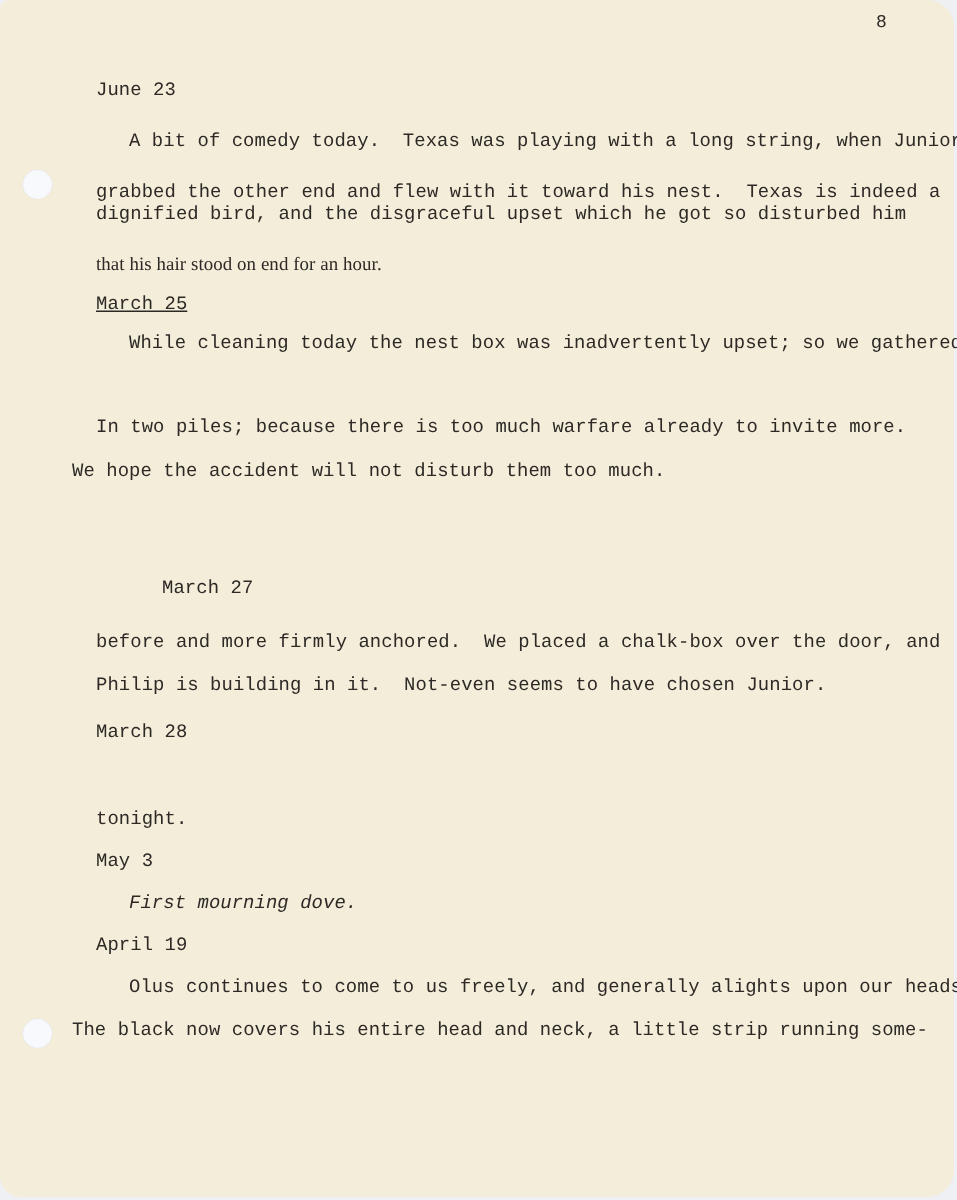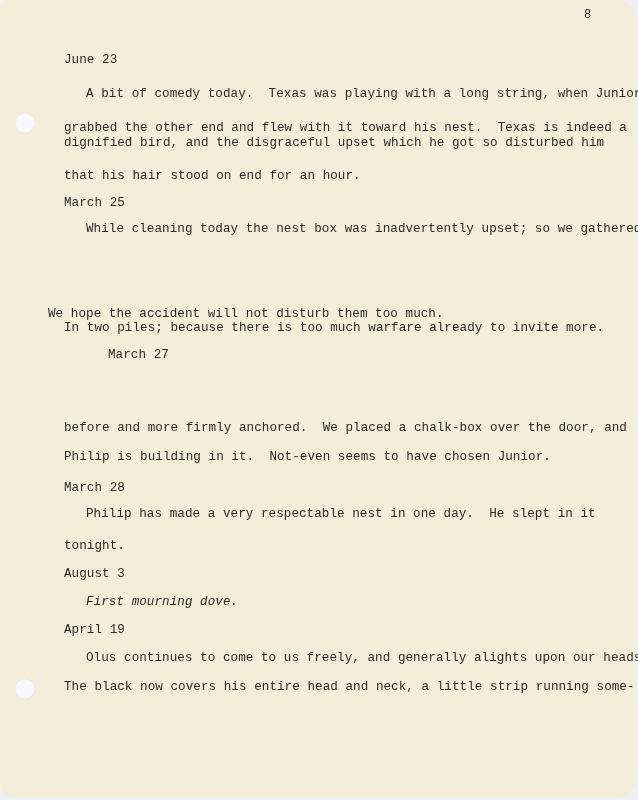--- a/index.html
+++ b/index.html
@@ -42,34 +42,33 @@
 <div class="page">
   <div class="hole" style="left:15px; top:113px;"></div>
   <div class="hole" style="left:15px; top:679px;"></div>
 
   <div class="page-number">8</div>
 
   <div class="line" style="left:64px; top:52px;">June 23</div>
   <div class="line" style="left:86px; top:86px;">A bit of comedy today.  Texas was playing with a long string, when Junior</div>
   <div class="line" style="left:64px; top:120px;">grabbed the other end and flew with it toward his nest.  Texas is indeed a</div>
   <div class="line" style="left:64px; top:135px;">dignified bird, and the disgraceful upset which he got so disturbed him</div>
-  <div class="line" style="left:64px; top:168px;">that his hair stood on end for an hour.</div>
+  <div class="line" style="left:64px; top:168px;font-family:Liberation Serif, serif;">that his hair stood on end for an hour.</div>
 
-  <div class="line" style="left:64px; top:195px;">March 25</div>
+  <div class="line" style="left:64px; top:195px;text-decoration:underline;">March 25</div>
   <div class="line" style="left:86px; top:221px;">While cleaning today the nest box was inadvertently upset; so we gathered</div>
-  <div class="line" style="left:64px; top:277px;margin-top:43px;">In two piles; because there is too much warfare already to invite more.</div>
+  <div class="line" style="left:64px; top:277px;">In two piles; because there is too much warfare already to invite more.</div>
   <div class="line" style="left:48px; top:306px;">We hope the accident will not disturb them too much.</div>
 
-  <div class="line" style="left:64px; top:347px;padding-left:44px;">March 27</div>
+  <div class="line" style="left:64px; top:384px;padding-left:44px;">March 27</div>
   <div class="line" style="left:64px; top:420px;">before and more firmly anchored.  We placed a chalk-box over the door, and</div>
   <div class="line" style="left:64px; top:449px;">Philip is building in it.  Not-even seems to have chosen Junior.</div>
 
   <div class="line" style="left:64px; top:480px;">March 28</div>
-  <div class="line" style="left:86px; top:506px;">Philip has made a very respectable nest in one day.  He slept in it</div>
   <div class="line" style="left:64px; top:538px;text-align:right;">tonight.</div>
 
-  <div class="line" style="left:64px; top:566px;">August 3</div>
+  <div class="line" style="left:64px; top:566px;">May 3</div>
   <div class="line" style="left:86px; top:594px;font-style:italic;">First mourning dove.</div>
 
   <div class="line" style="left:64px; top:622px;">April 19</div>
   <div class="line" style="left:86px; top:650px;">Olus continues to come to us freely, and generally alights upon our heads.</div>
-  <div class="line" style="left:48px; top:679px;margin-left:16px;">The black now covers his entire head and neck, a little strip running some-</div>
+  <div class="line" style="left:48px; top:679px;">The black now covers his entire head and neck, a little strip running some-</div>
 </div>
 
 </body></html>

